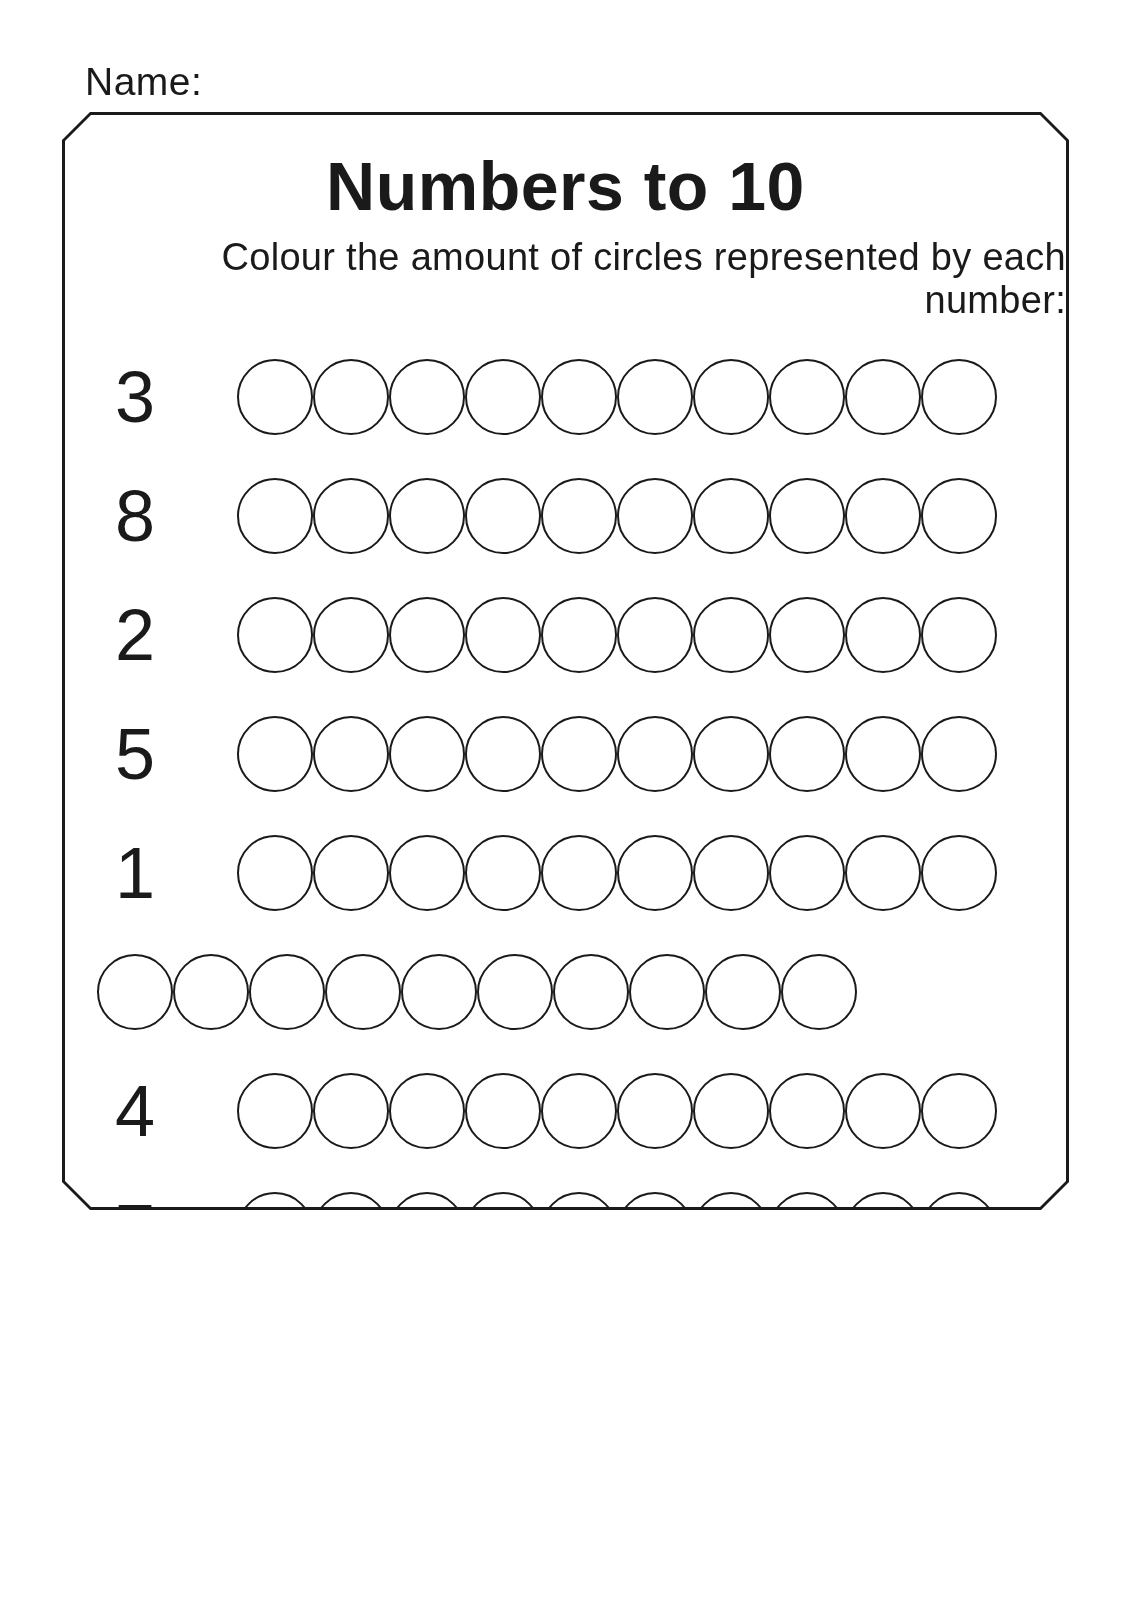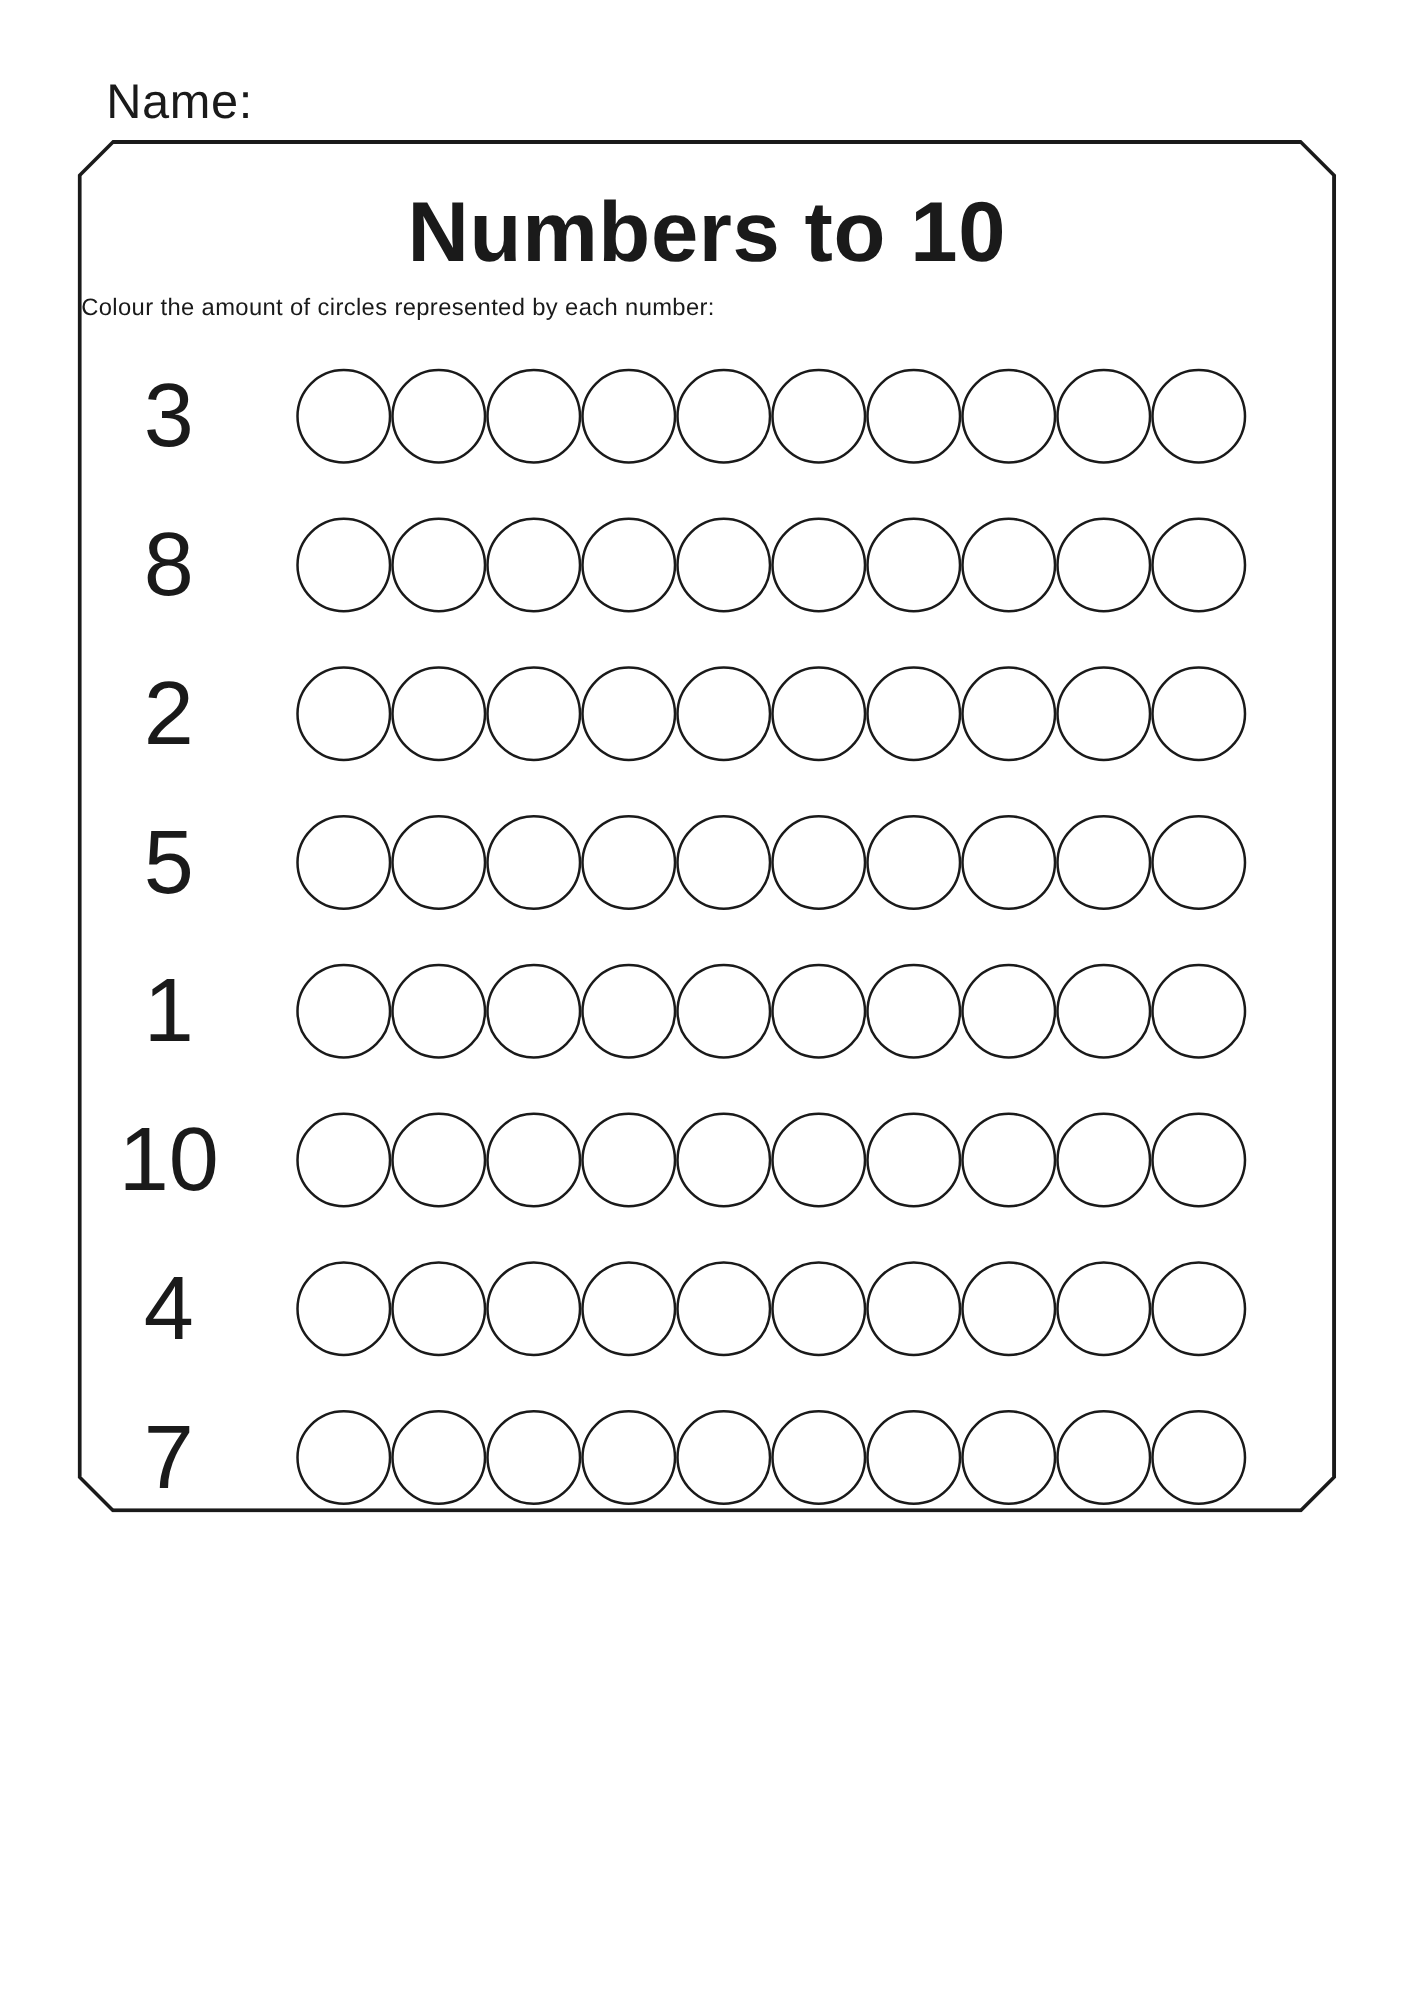--- a/index.html
+++ b/index.html
@@ -56,24 +56,25 @@
   }
   .title {
     text-align: center;
     margin-top: 34px;
     font-size: 68px;
     font-weight: 800;
     letter-spacing: 0.5px;
     line-height: 1.1;
   }
   .instruction {
-    text-align: left;
+    text-align: right;
     margin-top: 12px;
-    font-size: 19px;
+    font-size: 38px;
     letter-spacing: 0.3px;
+    margin-left: 40px;
   }
   .rows {
     margin-top: 16px;
   }
   .row {
     display: flex;
     align-items: center;
     height: 119px;
   }
   .row-number {
@@ -184,21 +185,20 @@
               <div class="circle"></div>
               <div class="circle"></div>
               <div class="circle"></div>
               <div class="circle"></div>
               <div class="circle"></div>
               <div class="circle"></div>
             </div>
   </div>
 
   <div class="row">
-    <div class="row-number">10</div>
     <div class="circles">
               <div class="circle"></div>
               <div class="circle"></div>
               <div class="circle"></div>
               <div class="circle"></div>
               <div class="circle"></div>
               <div class="circle"></div>
               <div class="circle"></div>
               <div class="circle"></div>
               <div class="circle"></div>

